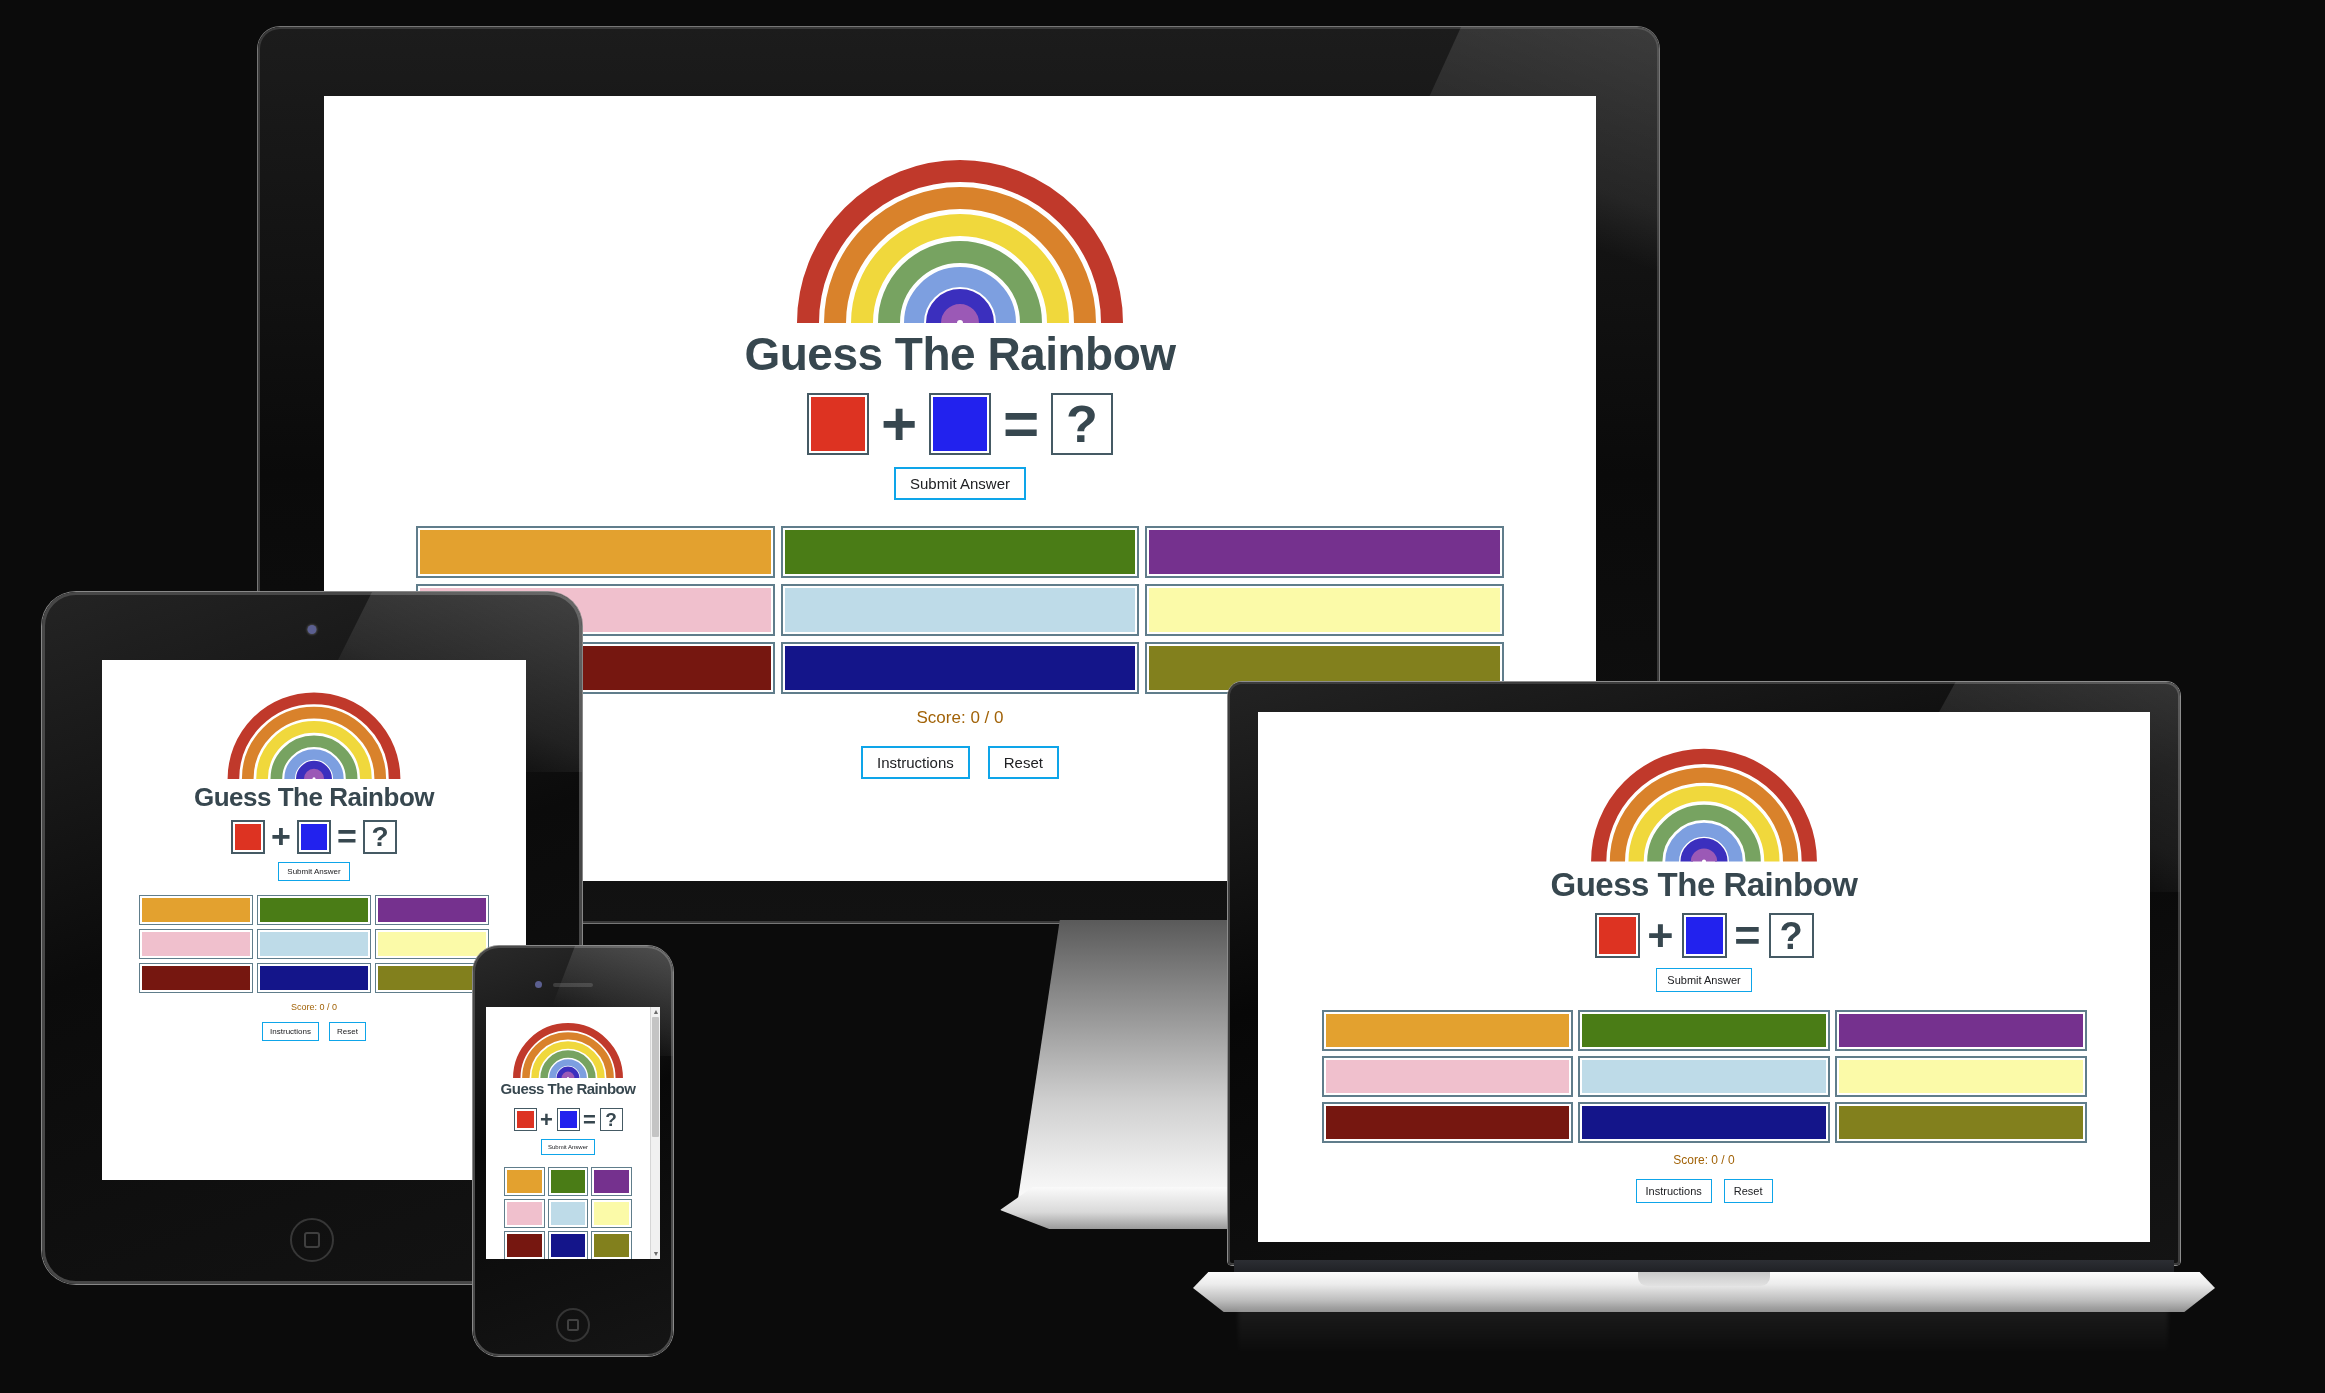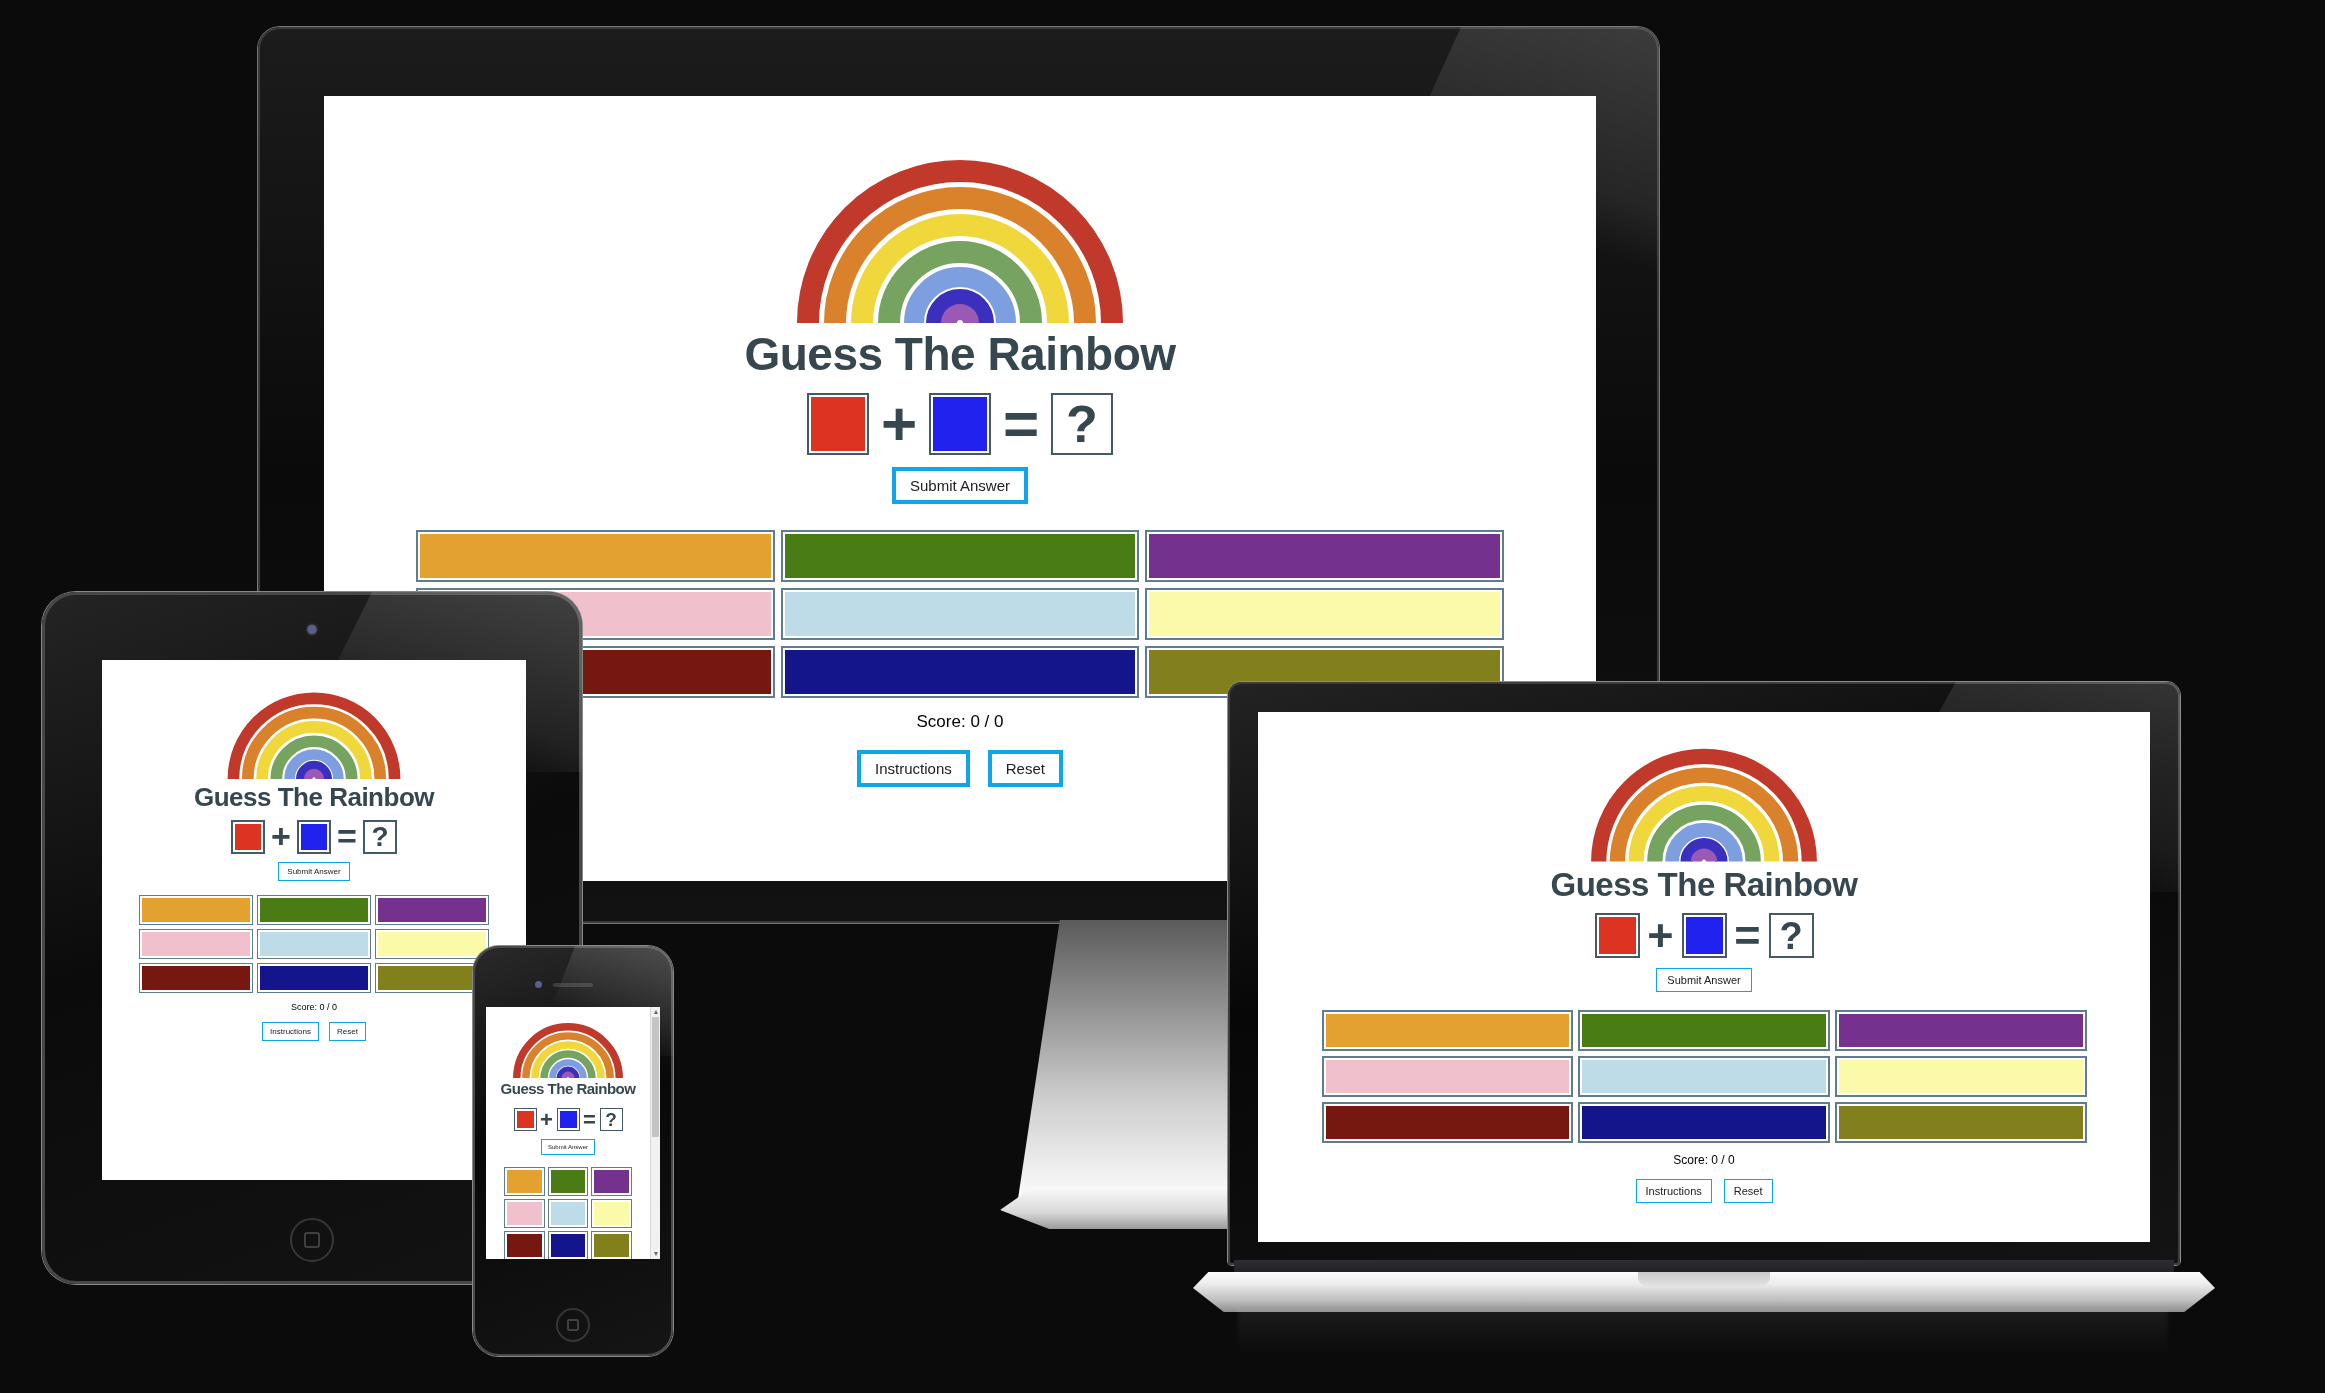--- a/index.html
+++ b/index.html
@@ -74,40 +74,40 @@
     display: flex;
     align-items: center;
     justify-content: center;
     color: #37474f;
     font-weight: bold;
     line-height: 1;
   }
 
   .btn {
     background: #fff;
-    border: 4px solid #0ea5e9;
+    border: 2px solid #0ea5e9;
     color: #202124;
     font-family: "Liberation Sans", sans-serif;
     text-align: center;
     white-space: nowrap;
     cursor: pointer;
   }
 
   .grid {
     display: grid;
     grid-template-columns: repeat(3, 1fr);
   }
   .cell {
     border: 2px solid #607d8b;
     background: #fff;
     padding: 2px;
   }
   .cell > i { display: block; width: 100%; height: 100%; }
 
-  .score { color: #000000; text-align: right; }
+  .score { color: #a16207; text-align: right; }
 
   .footer-btns { display: flex; justify-content: space-between; }
 
   
   #desktop {
     position: absolute;
     left: 258px; top: 27px;
     width: 1401px; height: 896px;
   }
   .monitor-body {

